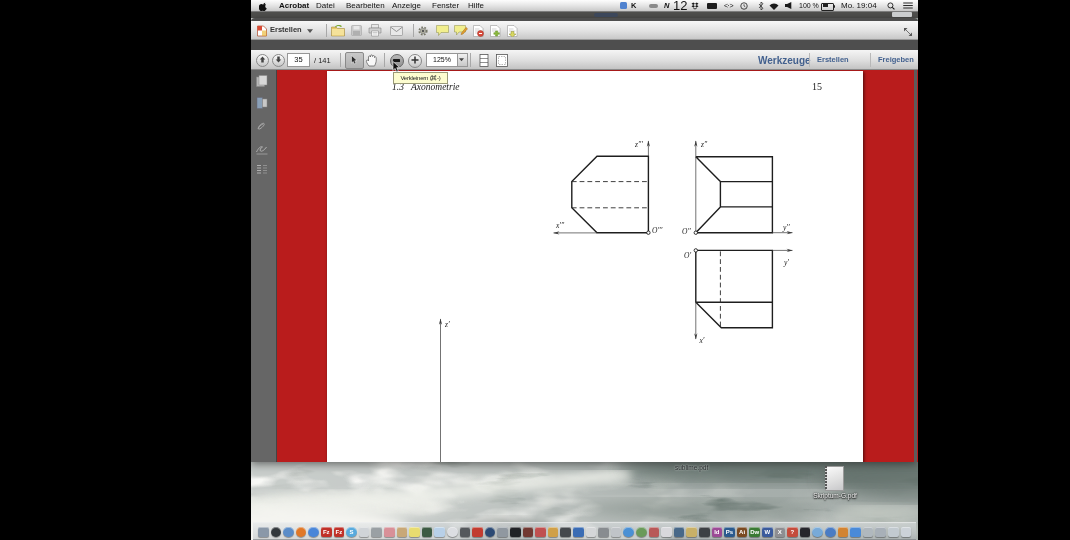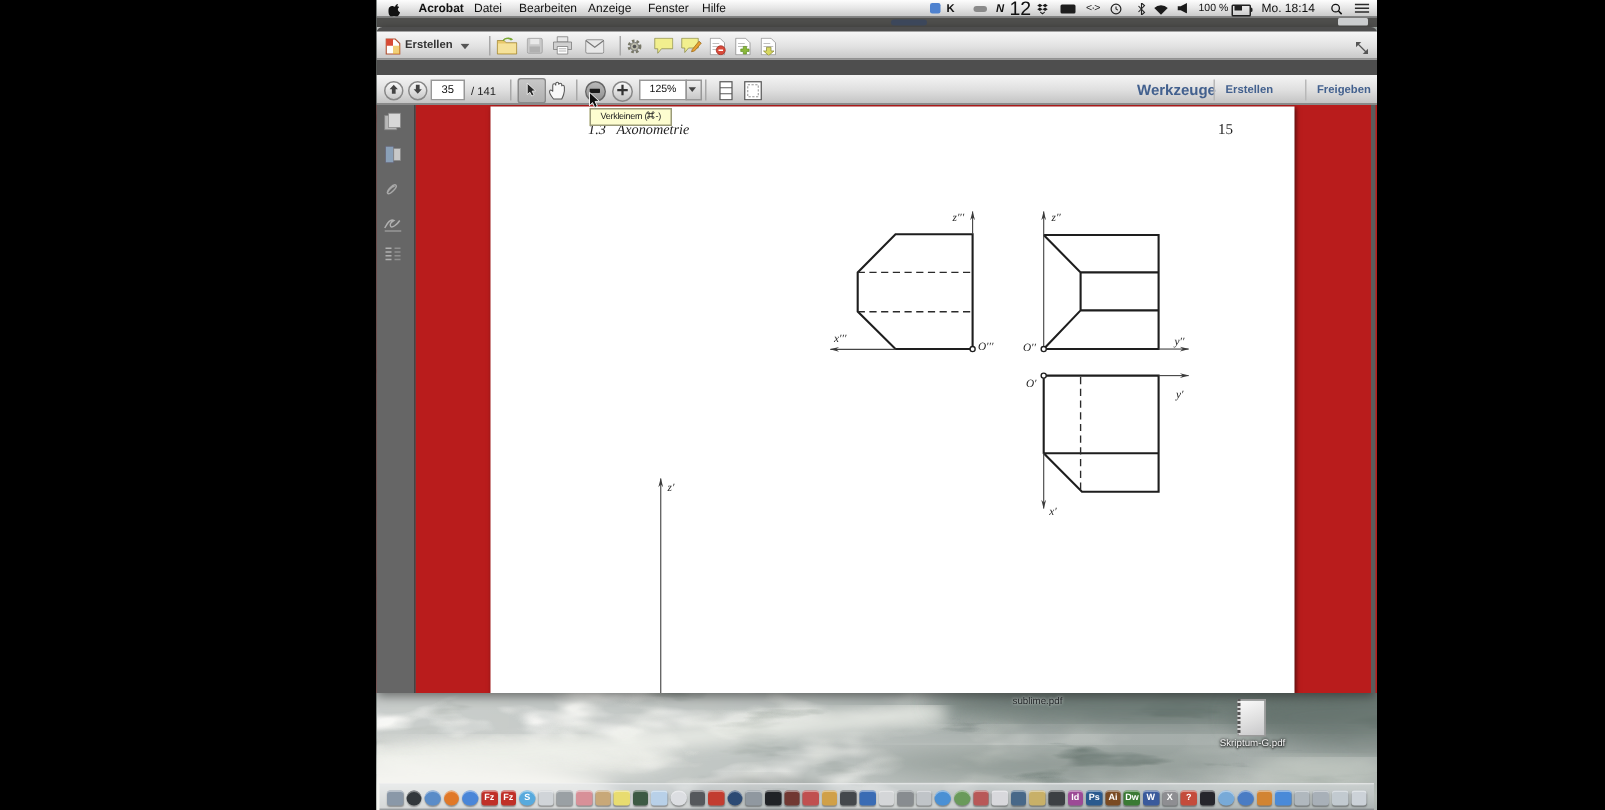--- a/index.html
+++ b/index.html
@@ -148,21 +148,21 @@
 <svg class="abs" style="left:517px;top:2px" width="12" height="8" viewBox="0 0 20 13">
           <path fill="#1a1a1a" d="M10 13 2.5 5.5A10.6 10.6 0 0 1 17.5 5.5z"></path>
         </svg>
 <svg class="abs" style="left:534px;top:2px" width="7" height="7" viewBox="0 0 10 10">
           <path fill="#1a1a1a" d="M9 0v10L3 7H0V3h3z"></path>
         </svg>
 <span class="mi" style="left:548px;font-size:7px">100 %</span>
 <span class="abs" style="left:570px;top:3px;width:11px;height:5.5px;border:1px solid #222;border-radius:1px"></span>
 <span class="abs" style="left:572px;top:4.2px;width:5px;height:3.2px;background:#222"></span>
 <span class="abs" style="left:582.5px;top:4.5px;width:1.5px;height:3px;background:#222;border-radius:0 1px 1px 0"></span>
-<span class="mi" style="left:590px">Mo. 18:14</span>
+<span class="mi" style="left:590px">Mo. 19:04</span>
 <svg class="abs" style="left:636px;top:1.5px" width="8" height="8" viewBox="0 0 14 14">
           <circle cx="6" cy="6" r="4.4" fill="none" stroke="#111" stroke-width="1.5"></circle>
           <path d="M9.3 9.3 13 13" stroke="#111" stroke-width="1.8"></path>
         </svg>
 <svg class="abs" style="left:652px;top:2px" width="10" height="7" viewBox="0 0 15 11">
           <g stroke="#2a2a2a" stroke-width="1.6">
             <path d="M0 1.5h15M0 5.5h15M0 9.5h15"></path>
           </g>
         </svg>
 </div>

